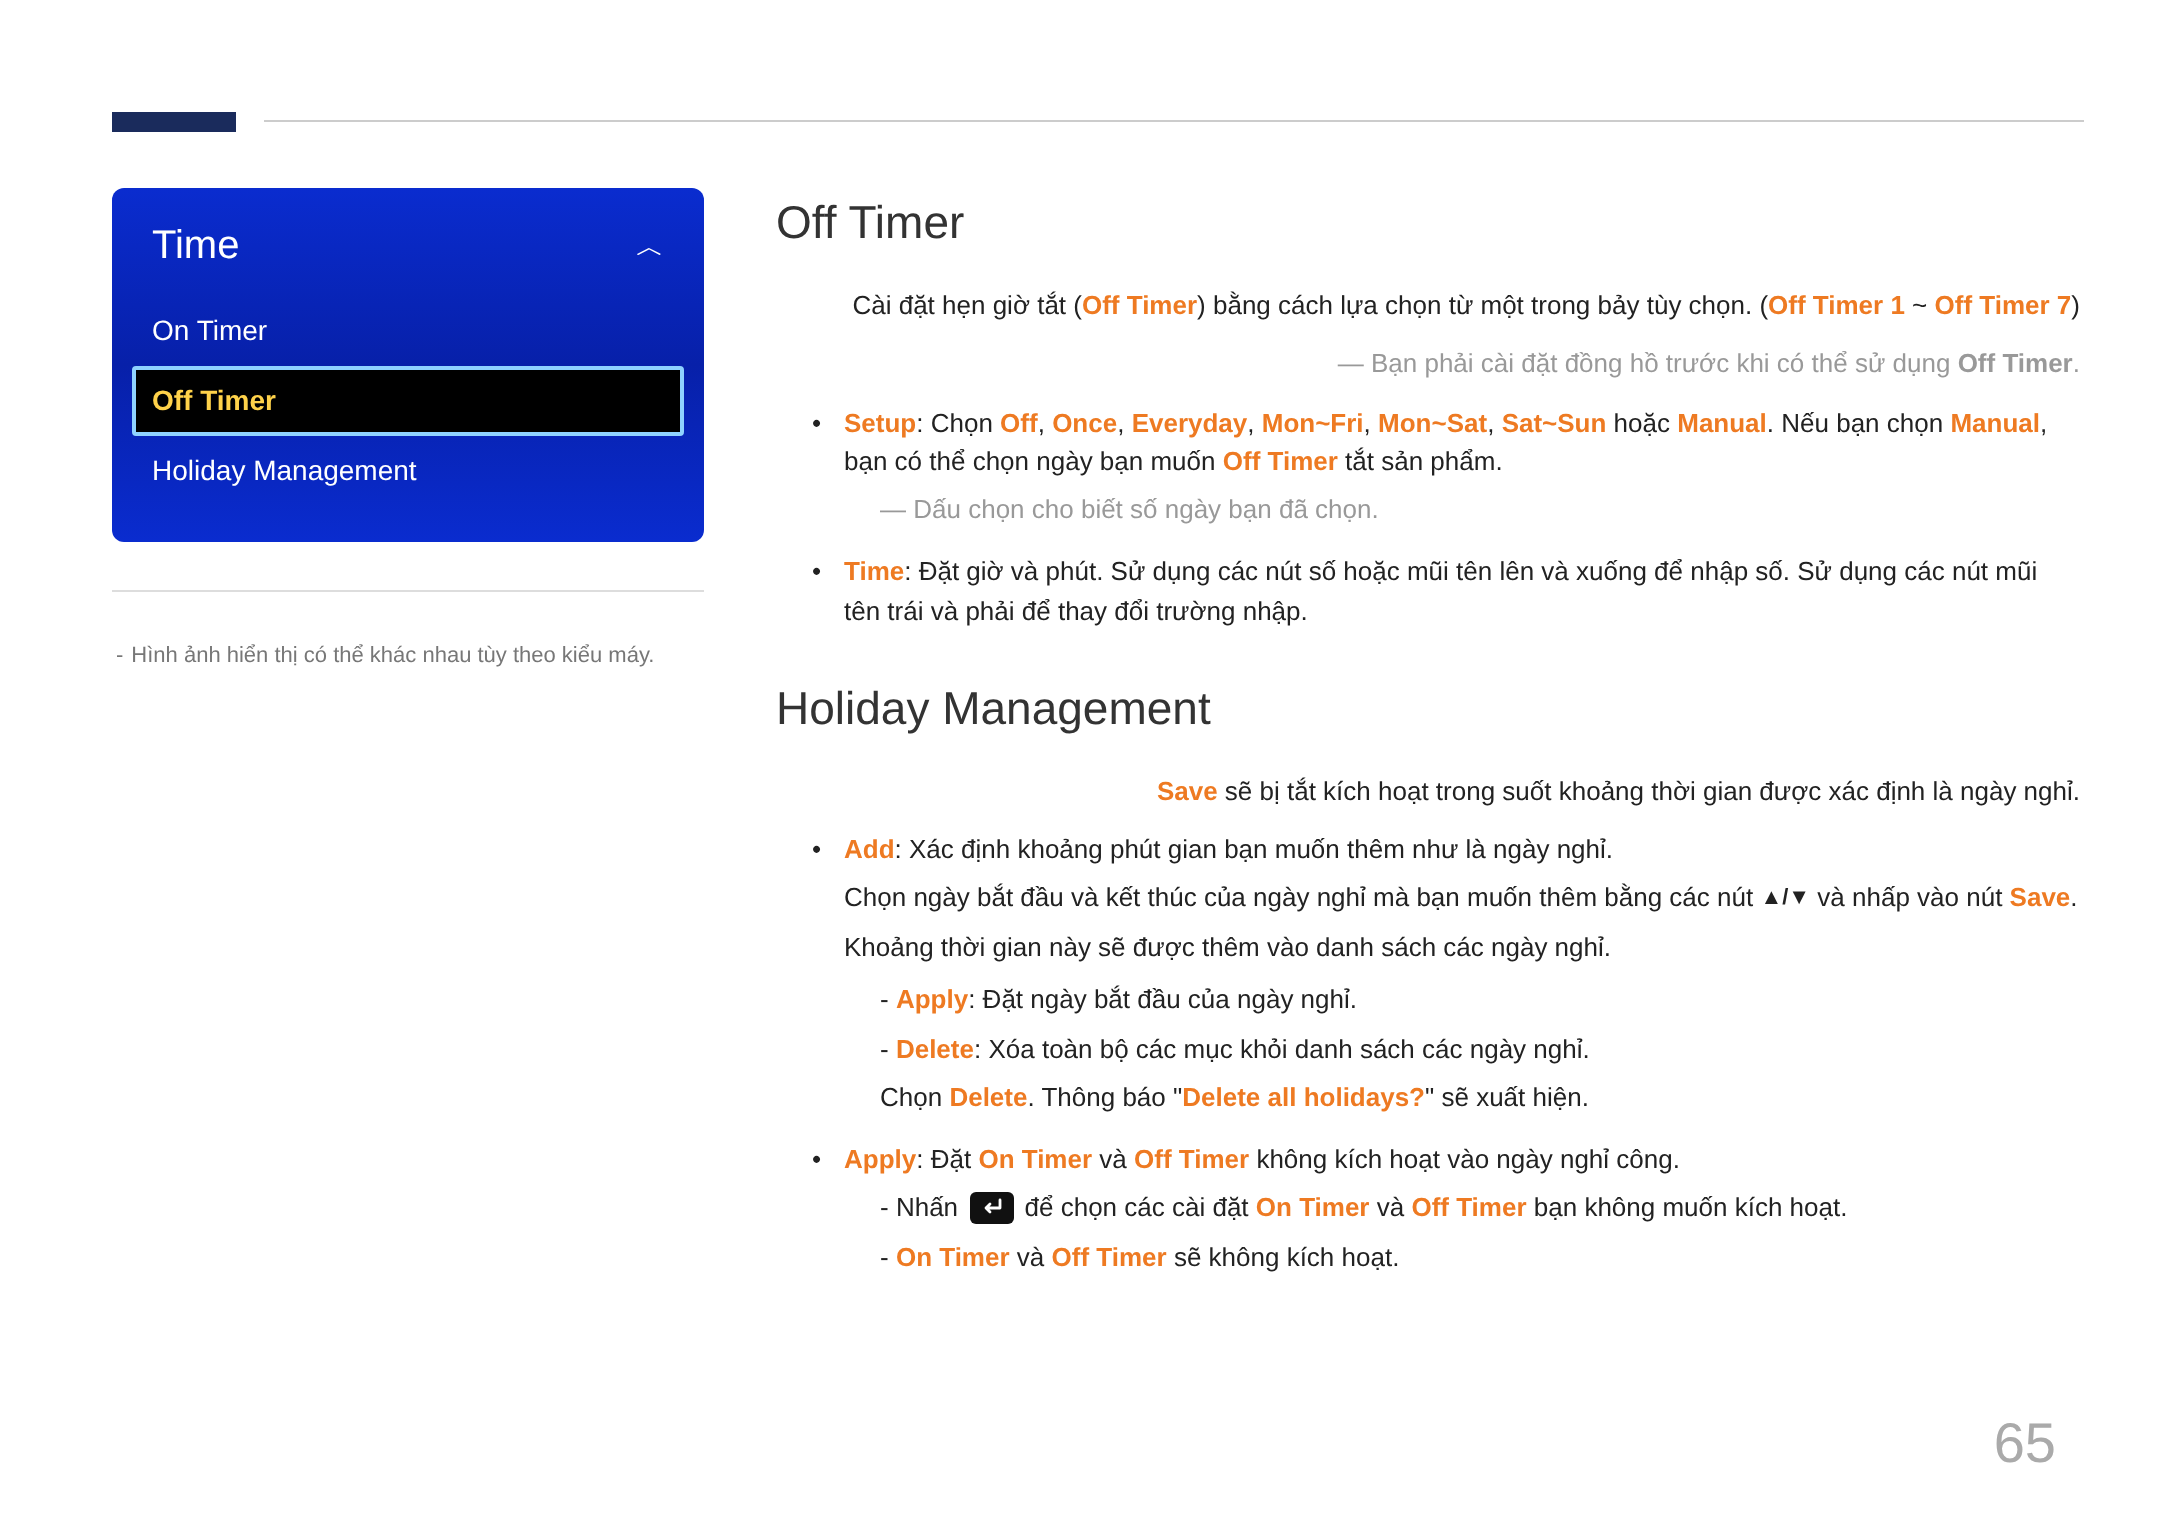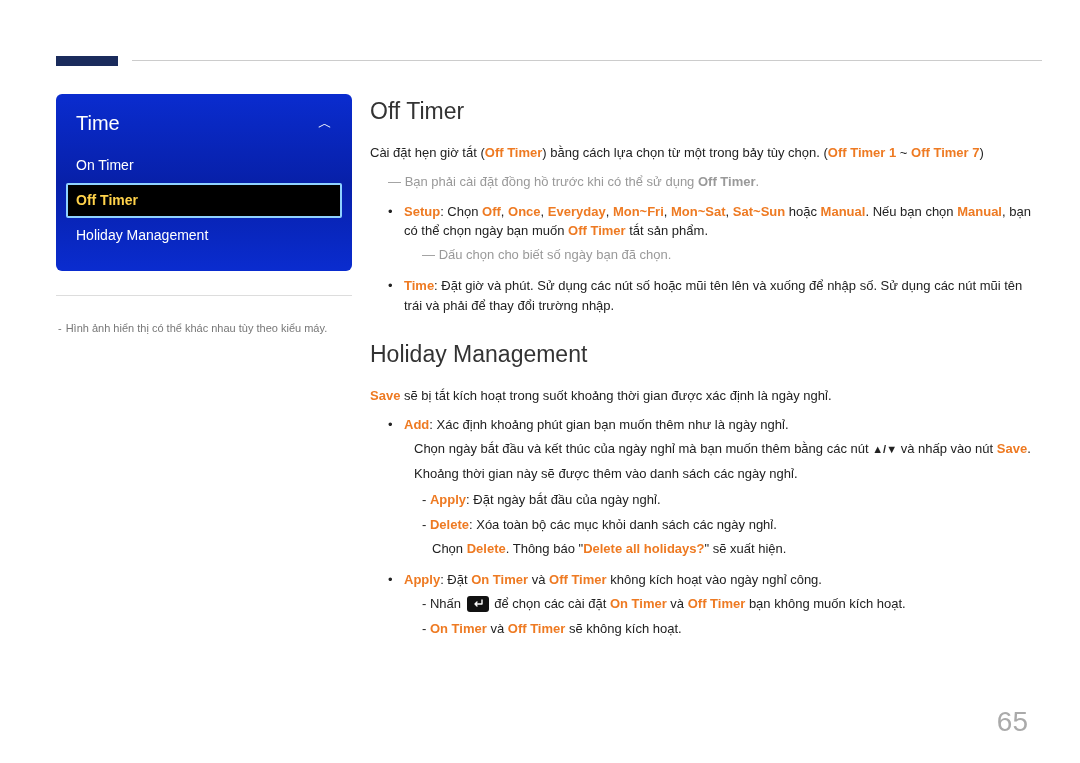--- a/index.html
+++ b/index.html
@@ -32,21 +32,21 @@
   .page {
     position: absolute;
     left: 0;
     right: 0;
     top: 70px;
     bottom: 0;
     padding: 24px 40px 30px 56px;
   }
   .cols {
     display: flex;
-    gap: 18px;
+    gap: 36px;
   }
   .left-col { width: 296px; flex: 0 0 296px; }
   .right-col { flex: 1; }
   .menu-panel {
     width: 296px;
     background: linear-gradient(180deg,#0a2ccf 0%,#0720a9 50%,#0a2ccf 100%);
     border-radius: 6px;
     padding: 8px 10px 12px 10px;
   }
   .menu-header {
@@ -83,27 +83,27 @@
   h2 {
     font-size: 23px;
     font-weight: 400;
     color: #333;
     margin-bottom: 14px;
   }
   h2.second { margin-top: 22px; }
   .orange { color: #ee7a22; font-weight: bold; }
   .gray-note { color: #999; }
   .gray-note .bold { font-weight: bold; }
-  .para { margin-bottom: 10px; }
+  .para { margin-bottom: 10px; text-align: right; }
   .bullet-list { margin-left: 18px; }
   .bullet-row { display: flex; margin-bottom: 6px; }
   .bullet-row .dot { width: 16px; flex: 0 0 16px; }
   .bullet-row .content { flex: 1; }
   .sub-list { margin-left: 18px; margin-top: 4px; margin-bottom: 6px; }
-  .plain { margin-left: 10px; margin-top: 4px; margin-bottom: 6px; }
+  .plain { margin-left: 0; margin-top: 4px; margin-bottom: 6px; }
   .enter-key {
     display: inline-flex;
     align-items: center;
     justify-content: center;
     width: 22px;
     height: 16px;
     background: #111;
     border-radius: 3px;
     vertical-align: middle;
     margin: 0 2px;

